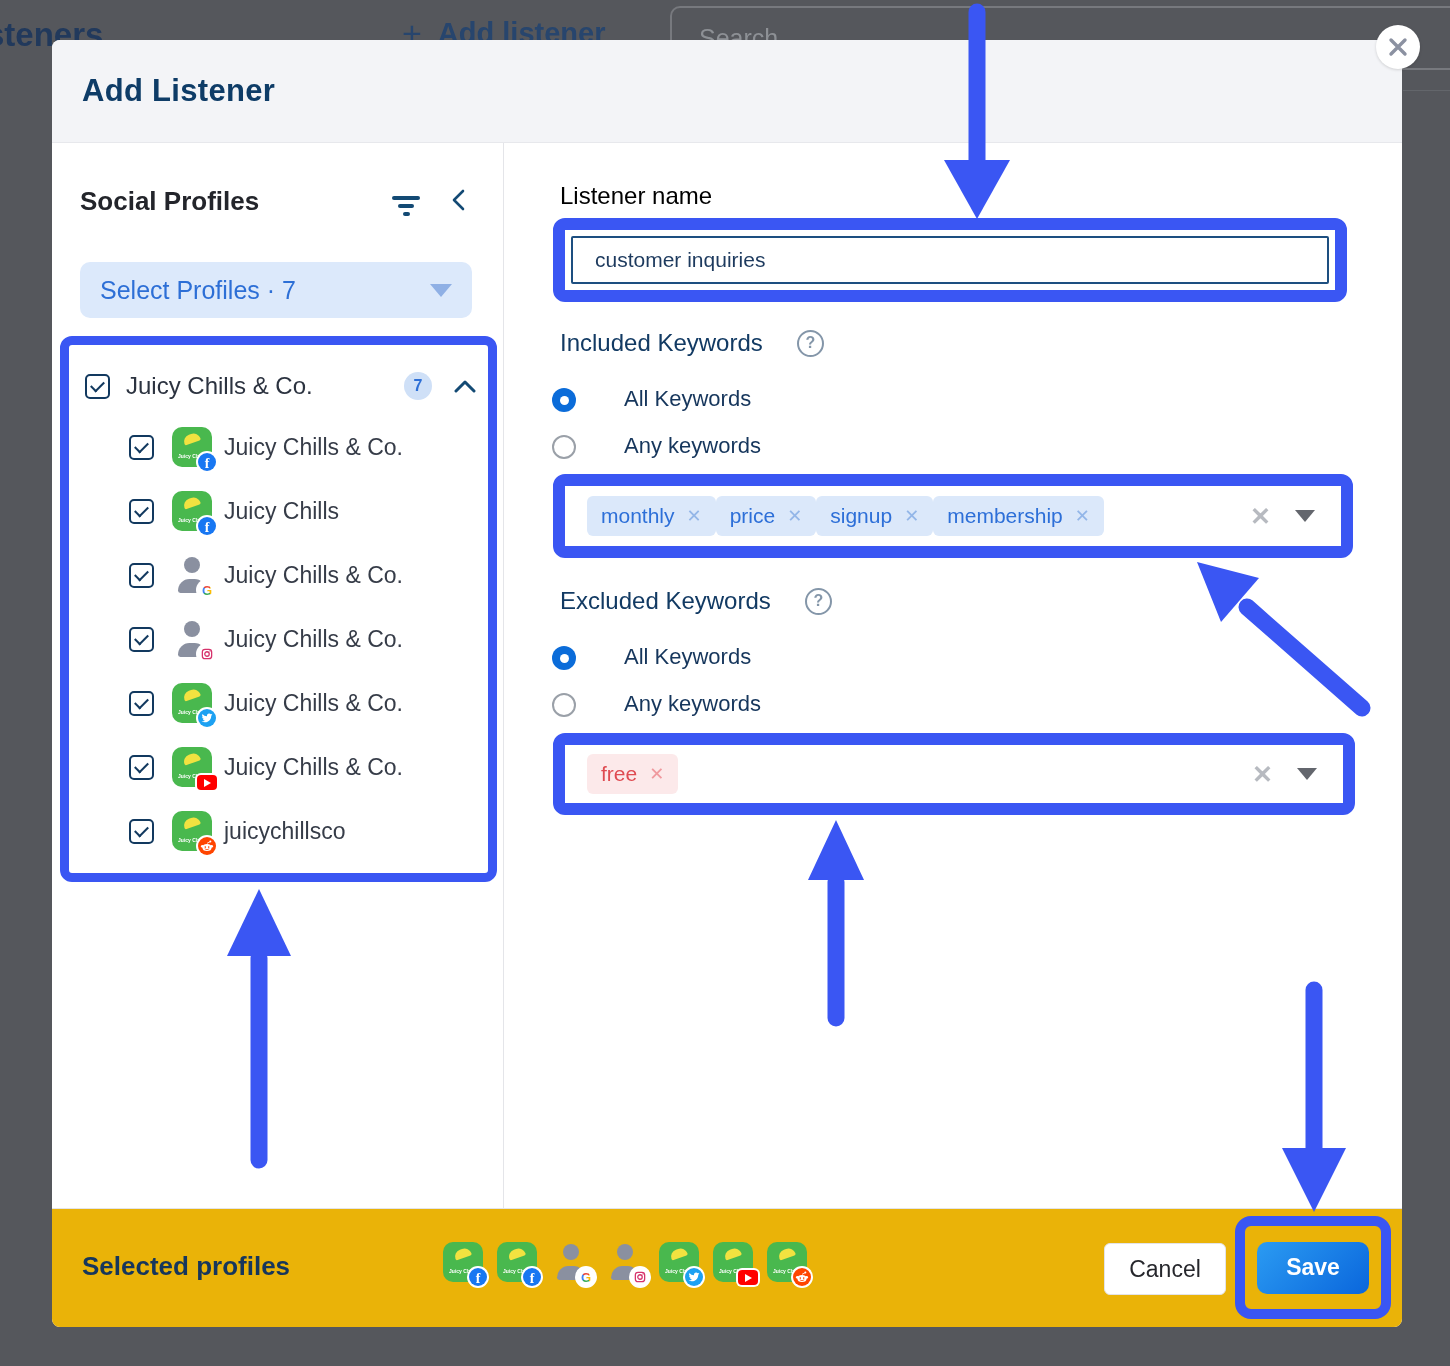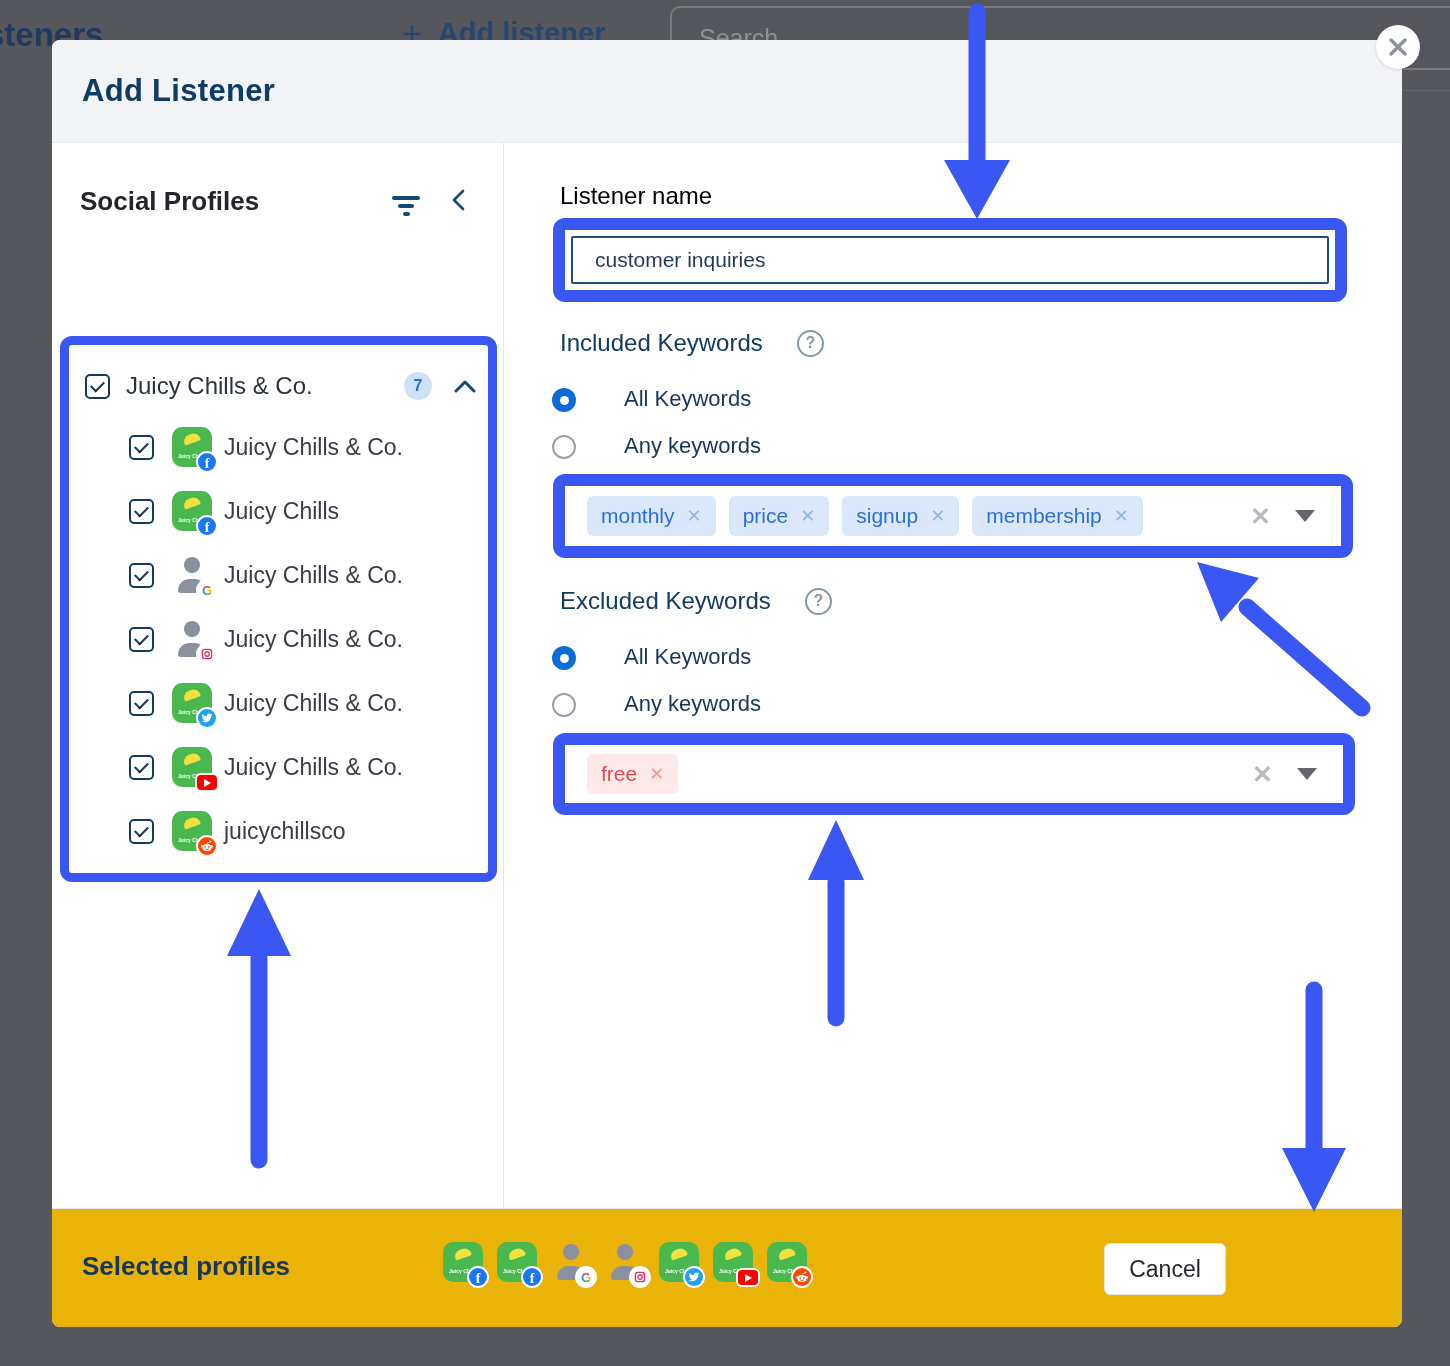--- a/index.html
+++ b/index.html
@@ -97,21 +97,21 @@
   .radio-row{position:absolute;left:500px;display:flex;align-items:flex-end;gap:48px;height:28px}
   .radio{width:24px;height:24px;border-radius:50%;box-sizing:border-box;border:2.5px solid #9aa0a8;background:#fff;
     position:relative;flex:none;cursor:pointer}
   .radio.selected{border:none;background:#0b6cd9}
   .radio.selected::after{content:"";position:absolute;left:50%;top:50%;width:9px;height:9px;margin:-4.5px 0 0 -4.5px;
     border-radius:50%;background:#fff}
   .radio-lbl{font-size:22px;color:#16365c}
   .hl-inc{left:501px;top:434px;width:800px;height:84px}
   .hl-exc{left:501px;top:693px;width:802px;height:82px}
   .tags-row{width:100%;height:100%;display:flex;align-items:center;padding:0 14px 0 16px;box-sizing:border-box}
-  .tags-wrap{display:flex;align-items:center;gap:13px;flex:1}
+  .tags-wrap{display:flex;align-items:center;flex:1}
   .tag{display:flex;align-items:center;gap:12px;padding:8px 14px;border-radius:6px;font-size:21px}
   .tag.blue{background:#dbe8fa;color:#2d6fd8}
   .tag.blue .x{color:#93b6e8;font-size:18px;cursor:pointer}
   .tag.red{background:#fce9ea;color:#df4b51}
   .tag.red .x{color:#f0999e;font-size:18px;cursor:pointer}
   .clear{color:#b7bac0;font-size:25px;font-weight:700;cursor:pointer;margin-right:8px}
   .dd-tri{width:0;height:0;border-left:10px solid transparent;border-right:10px solid transparent;
     border-top:12px solid #63666d;margin:0 6px 0 16px;cursor:pointer}
 
   
@@ -152,20 +152,24 @@
   <span class="lp-head">Social Profiles</span>
   <div class="filter-icon">
       <i></i>
       <i></i>
       <i></i>
     </div>
   <div class="collapse-chev">
     <svg width="18" height="24" viewBox="0 0 18 24">
         <polyline points="13,3 4,12 13,21" fill="none" stroke="#134a74" stroke-width="2.6" stroke-linecap="round" stroke-linejoin="round"></polyline>
       </svg>
+  </div>
+  <div class="select-pill">
+    <span class="sp-lbl">Select Profiles · 7</span>
+    <span class="tri-down"></span>
   </div>
 
   <div class="profiles-hl">
     <div class="parent-row">
       <div class="checkbox"></div>
       <span class="parent-lbl">Juicy Chills &amp; Co.</span>
       <span class="count-badge">7</span>
       <span class="chev-up">
         <svg width="22" height="15" viewBox="0 0 22 15">
             <polyline points="2,12 11,3 20,12" fill="none" stroke="#134a74" stroke-width="3" stroke-linecap="round" stroke-linejoin="round"></polyline>
@@ -427,20 +431,23 @@
               <circle cx="16.6" cy="10.5" r="2" fill="#fff"></circle>
               <ellipse cx="10" cy="12.2" rx="6.6" ry="5" fill="#fff"></ellipse>
               <circle cx="7.6" cy="11.6" r="1.15" fill="#ff4500"></circle>
               <circle cx="12.4" cy="11.6" r="1.15" fill="#ff4500"></circle>
               <path d="M7.3 14.2c1.7 1.4 3.7 1.4 5.4 0" stroke="#ff4500" stroke-width="1.1" fill="none" stroke-linecap="round"></path>
             </svg>
           </div>
         </div>
       </div>
     <div class="btn-cancel">Cancel</div>
+    <div class="save-hl">
+      <div class="btn-save">Save</div>
+    </div>
   </div>
 </div>
 
 <svg class="arrows" viewBox="0 0 1450 1366">
   <g fill="#3a56f3" stroke="#3a56f3">
     <line x1="977" y1="12" x2="977" y2="162" stroke-width="17" stroke-linecap="round"></line>
     <polygon points="944,160 1010,160 977,219" stroke="none"></polygon>
     <line x1="1362" y1="708" x2="1247" y2="607" stroke-width="17" stroke-linecap="round"></line>
     <polygon points="1197,562 1259,578 1221,622" stroke="none"></polygon>
     <line x1="836" y1="1018" x2="836" y2="882" stroke-width="17" stroke-linecap="round"></line>

